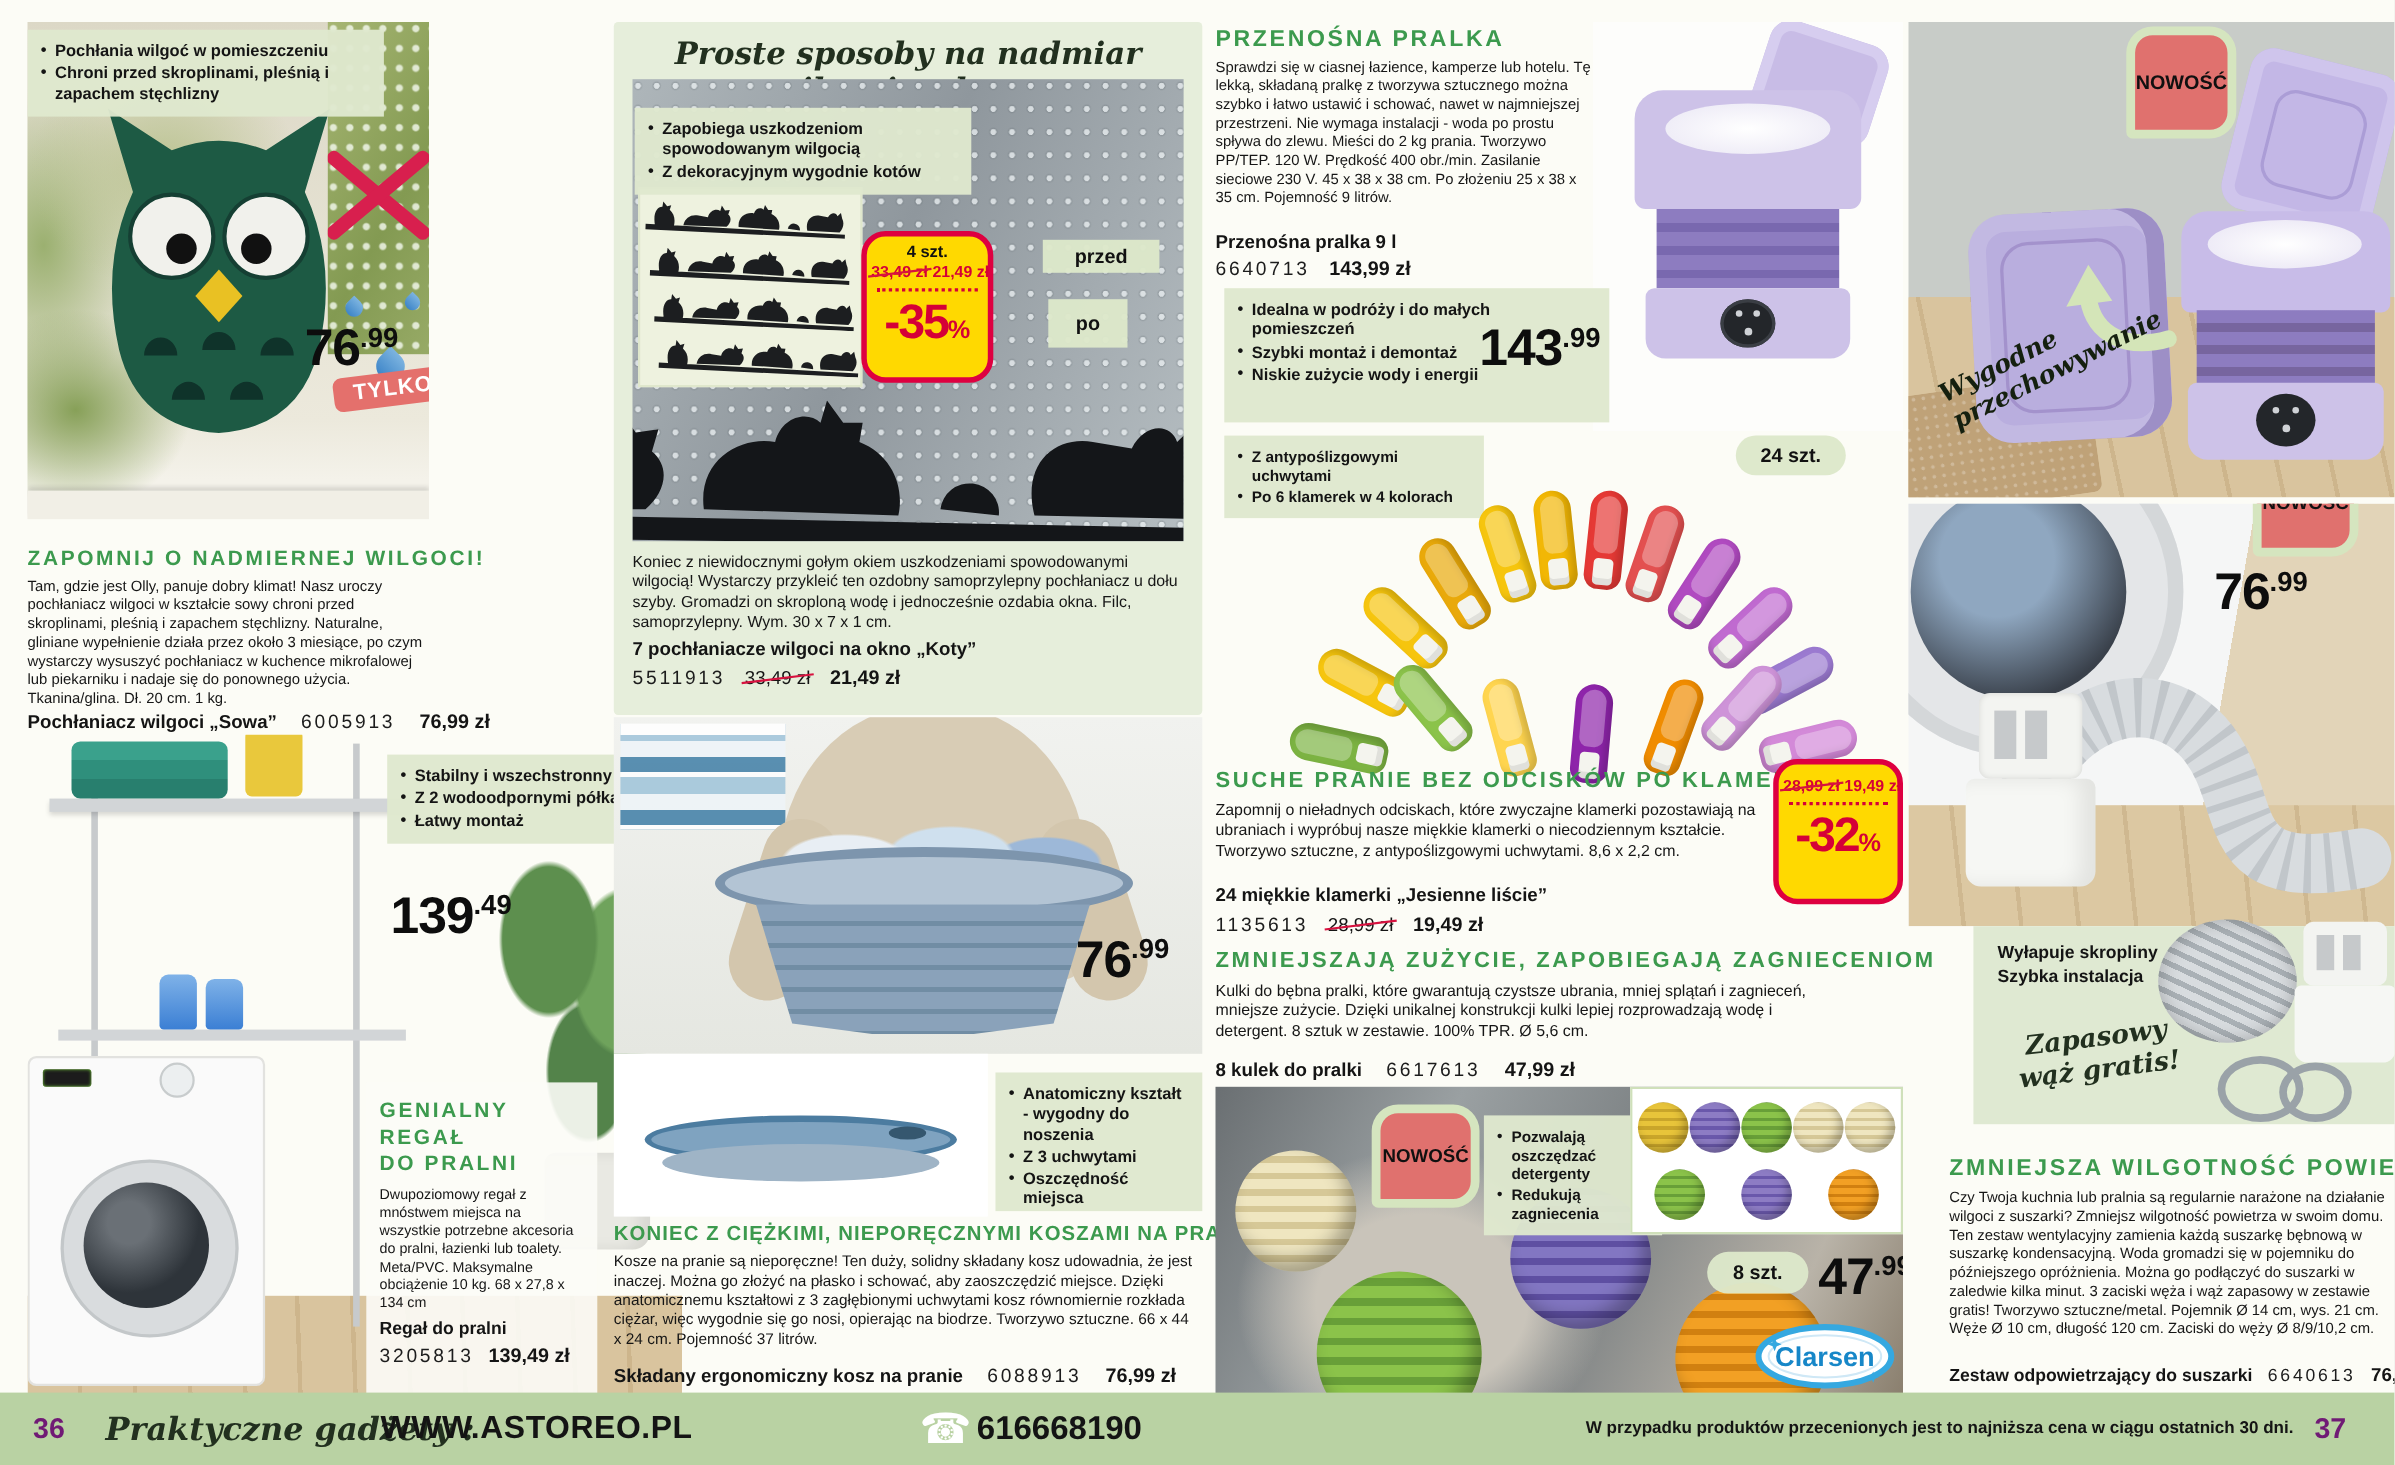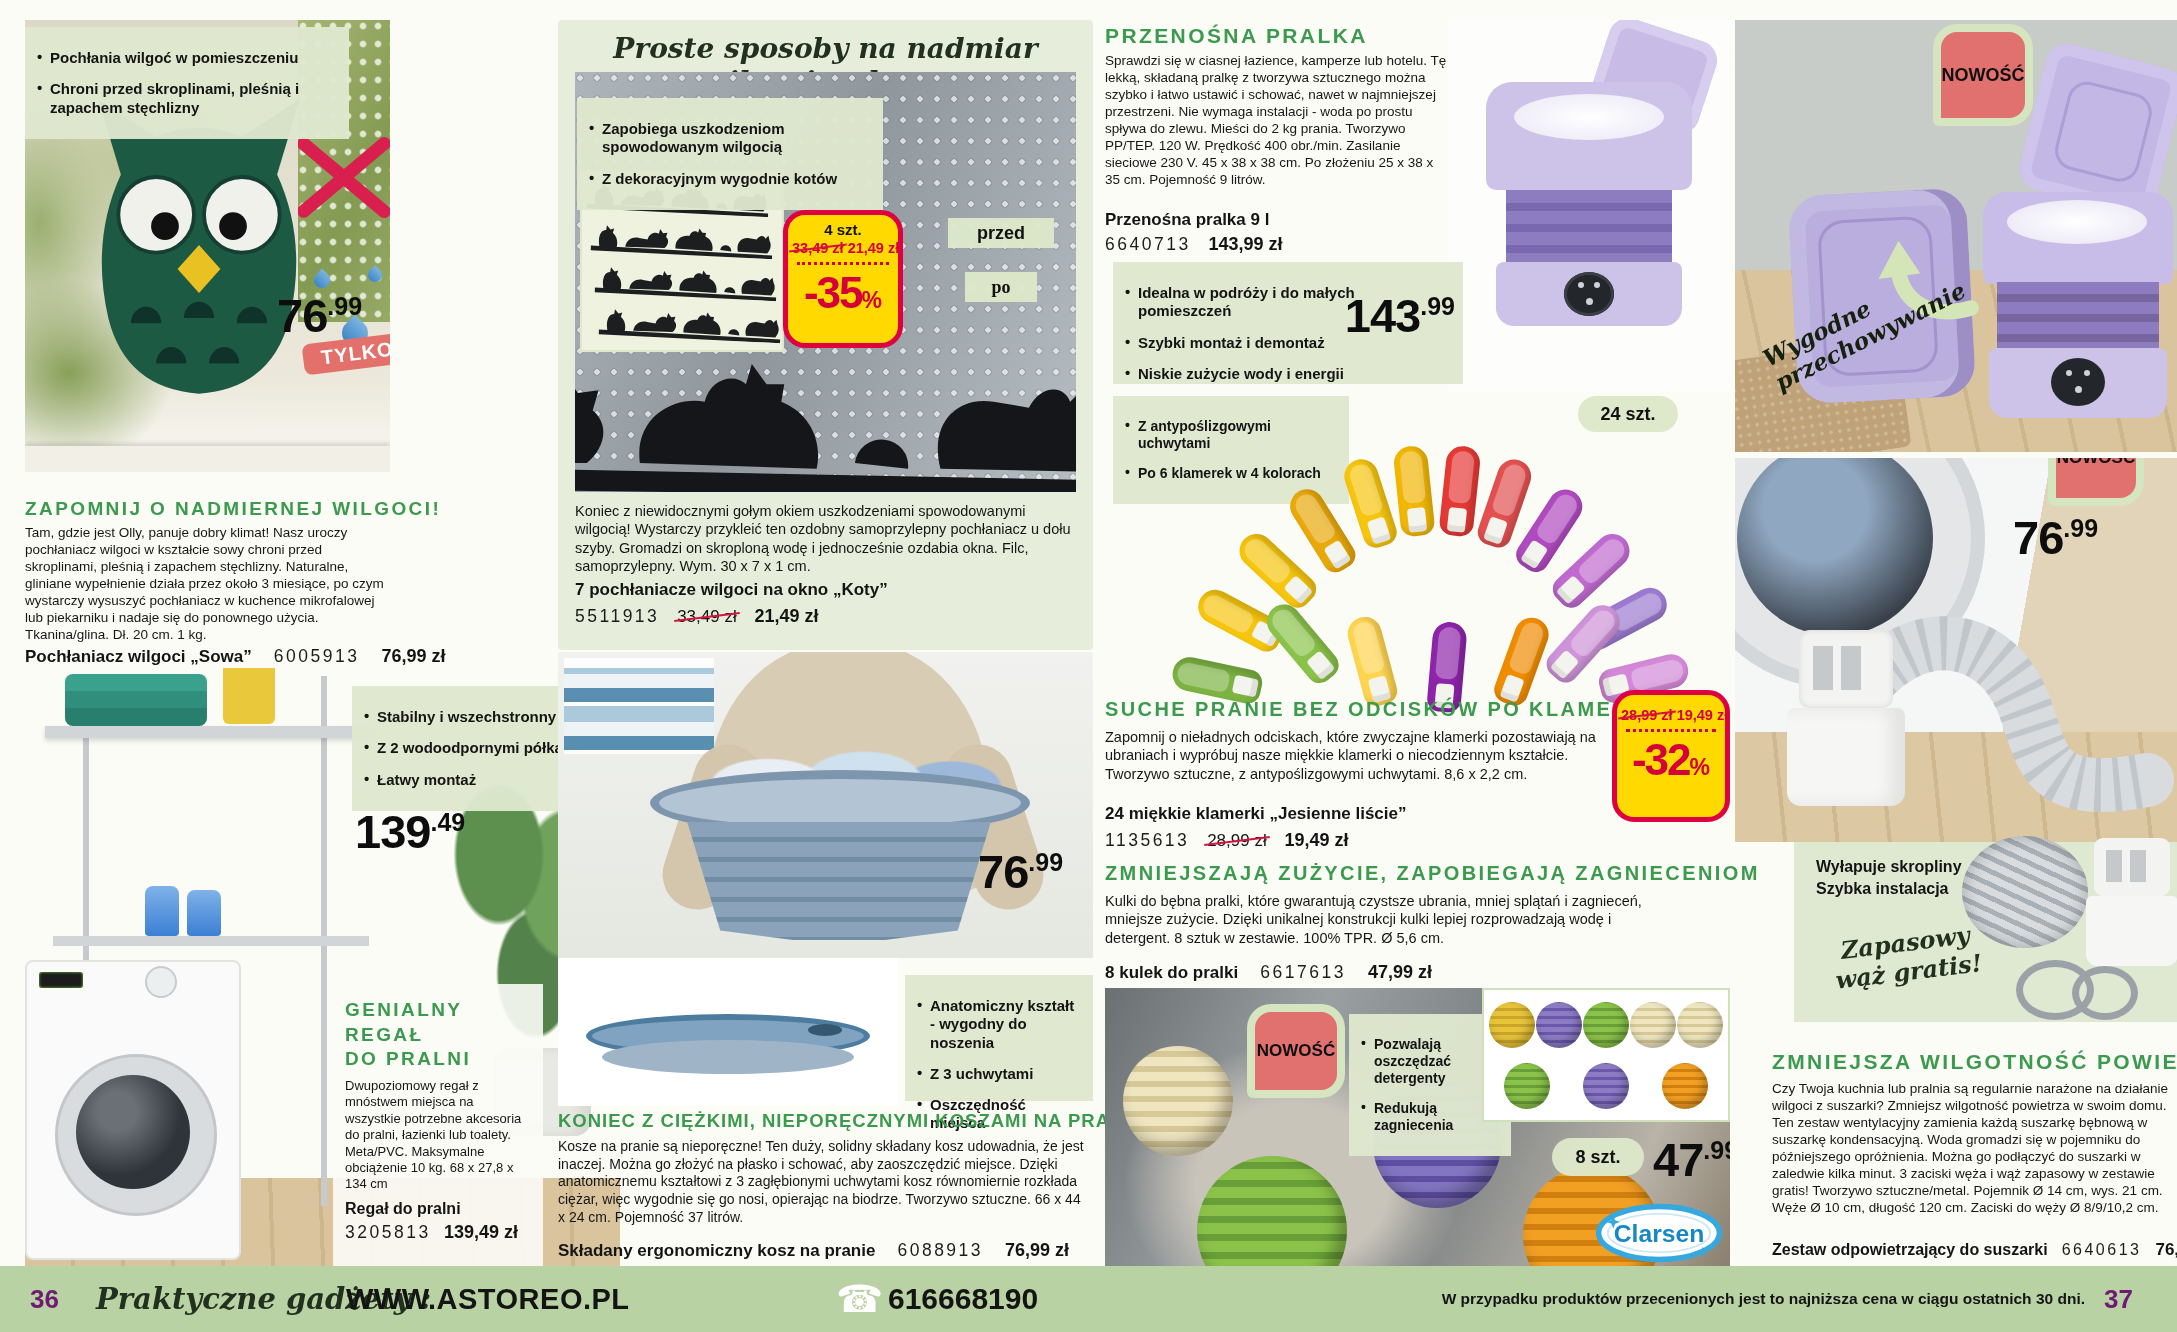--- a/index.html
+++ b/index.html
@@ -16,21 +16,21 @@
   .strike{position:relative;}
   .strike::after{content:"";position:absolute;left:-3px;right:-3px;top:46%;border-top:2.5px solid #d7123f;transform:rotate(-7deg);}
   
   .bigprice{font-weight:bold;color:#0d0d0d;white-space:nowrap;line-height:1;}
   .bigprice .pm{font-size:47px;letter-spacing:-1px;}
   .bigprice .ps{font-size:25px;position:relative;top:-17px;}
   .bigprice .ps::before{content:".";}
   
   .bbox{background:rgba(223,232,206,.96);padding:9px 12px 9px 10px;box-sizing:border-box;}
   .bbox ul{margin:0;padding:0;list-style:none;}
-  .bbox li{position:relative;padding-left:15px;font-weight:bold;font-size:15px;line-height:1.22;margin:13px 0;}
+  .bbox li{position:relative;padding-left:15px;font-weight:bold;font-size:15px;line-height:1.22;margin:2px 0;}
   .bbox li::before{content:"\2022";position:absolute;left:2px;top:-1px;}
   
   .newb{background:#e0716e;border:8px solid #d5e5bf;border-radius:24px 24px 24px 6px;display:flex;align-items:center;justify-content:center;font-weight:bold;color:#101010;box-sizing:border-box;}
   .tylko{background:#e4706c;color:#fff;font-weight:bold;font-size:20px;padding:4px 18px;border-radius:8px;transform:rotate(-7deg);letter-spacing:1px;}
   .saleb{background:#ffd900;border:5px solid #de0040;border-radius:22px;color:#d50037;font-weight:bold;text-align:center;box-sizing:border-box;padding:6px 4px;}
   .saleb .qty{color:#111;font-size:15px;}
   .saleb .prices{font-size:14.5px;white-space:nowrap;margin-top:2px;}
   .saleb .dots{border-top:3px dotted #d50037;margin:6px 5px;}
   .saleb .disc{font-size:44px;letter-spacing:-2px;line-height:1;}
   .saleb .pct{font-size:23px;}
@@ -200,21 +200,21 @@
       </div>
 
       <div class="saleb abs" style="left:208px;top:138px;width:120px;height:138px;">
         <div class="qty">4 szt.</div>
         <div class="prices"><span class="strike">33,49 zł</span> <b>21,49 zł</b></div>
         <div class="dots"></div>
         <div><span class="disc">-35</span><span class="pct">%</span></div>
       </div>
 
       <div class="chip abs" style="left:373px;top:146px;width:106px;height:30px;">przed</div>
-      <div class="chip abs" style="left:390px;top:200px;width:72px;height:30px;font-family:Liberation Serif, serif;">po</div>
+      <div class="chip abs" style="left:378px;top:200px;width:72px;height:44px;">po</div>
     </div>
     <div class="bodytxt" style="position:absolute;left:17px;top:482px;width:501px;">Koniec z niewidocznymi gołym okiem uszkodzeniami spowodowanymi wilgocią! Wystarczy przykleić ten ozdobny samoprzylepny pochłaniacz u dołu szyby. Gromadzi on skroploną wodę i jednocześnie ozdabia okna. Filc, samoprzylepny. Wym. 30 x 7 x 1 cm.</div>
     <div class="pname" style="position:absolute;left:17px;top:560px;">7 pochłaniacze wilgoci na okno „Koty”</div>
     <div class="abs" style="left:17px;top:586px;white-space:nowrap;">
       <span class="sku">5511913</span>&nbsp;&nbsp;&nbsp;
       <span class="strike" style="font-size:17px;">33,49 zł</span>&nbsp;&nbsp;&nbsp;
       <span class="pprice">21,49 zł</span>
     </div>
   </div>
 

